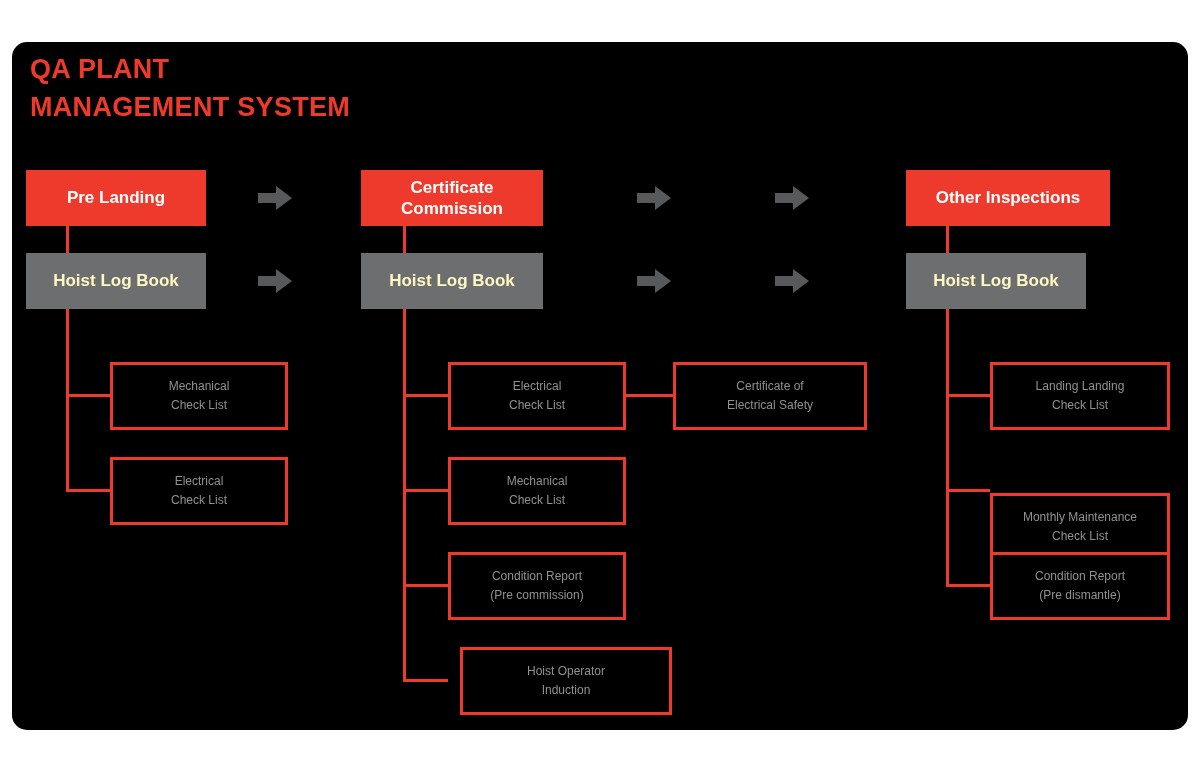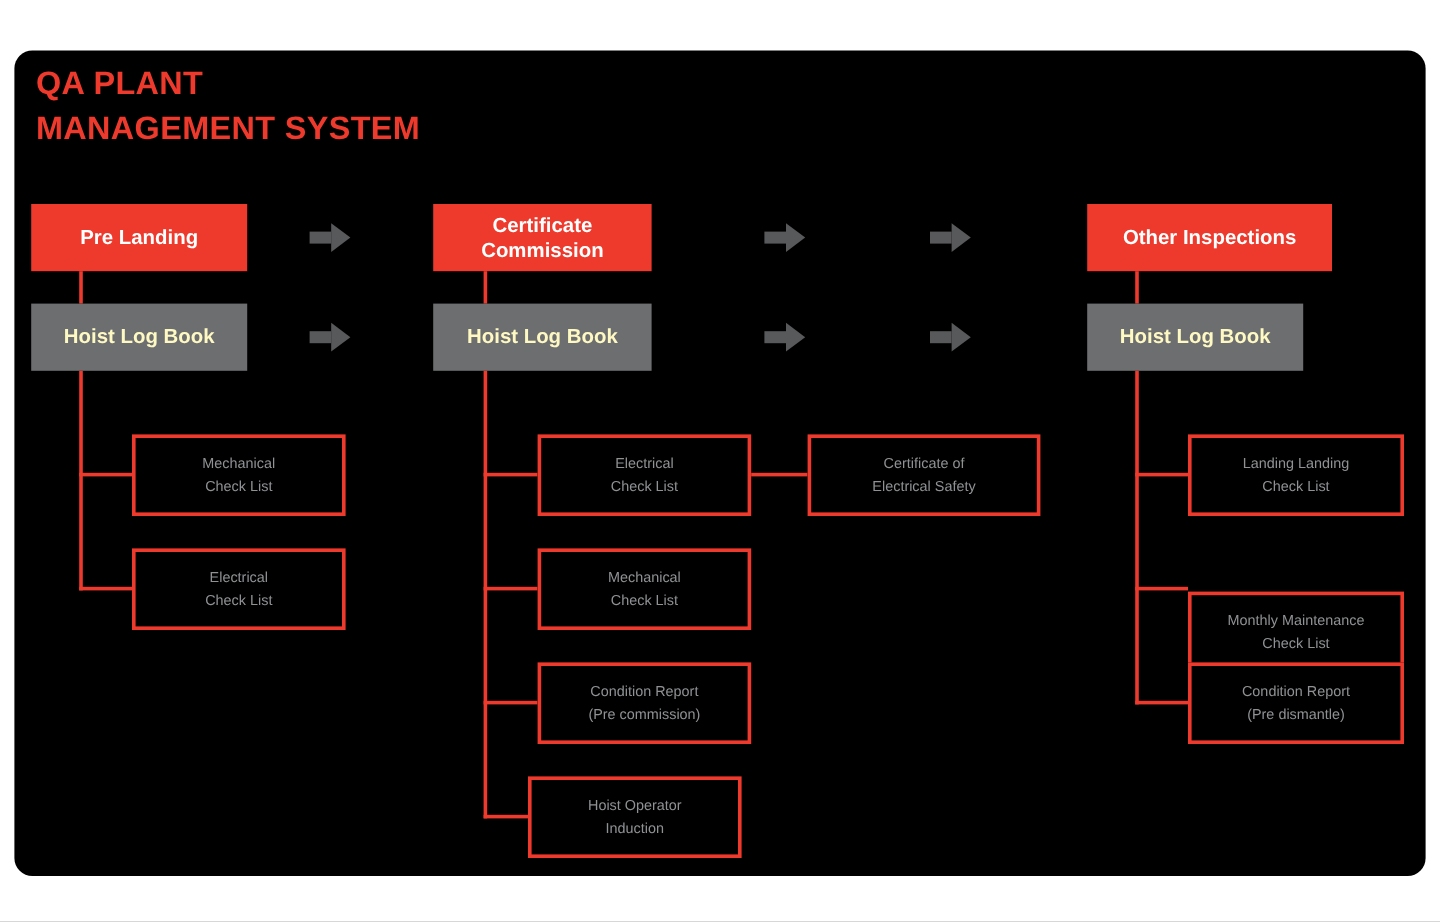--- a/index.html
+++ b/index.html
@@ -61,21 +61,21 @@
     <div class="box leaf" style="left:436px;top:320px;width:178px;">Electrical
 Check List</div>
     <div class="line" style="left:614px;top:352px;width:47px;height:3px;"></div>
     <div class="box leaf" style="left:661px;top:320px;width:194px;">Certificate of
 Electrical Safety</div>
 
     <div class="box leaf" style="left:436px;top:415px;width:178px;">Mechanical
 Check List</div>
     <div class="box leaf" style="left:436px;top:510px;width:178px;">Condition Report
 (Pre commission)</div>
-    <div class="box leaf" style="left:428px;top:605px;width:178px;">Hoist Operator
+    <div class="box leaf" style="left:448px;top:605px;width:212px;">Hoist Operator
 Induction</div>
 
     <div class="box box-red" style="left:894px;top:128px;width:204px;">Other Inspections</div>
     <div class="line" style="left:934px;top:184px;width:3px;height:27px;"></div>
     <div class="box box-gray" style="left:894px;top:211px;width:180px;">Hoist Log Book</div>
 
     <div class="line" style="left:934px;top:267px;width:3px;height:278px;"></div>
     <div class="line" style="left:934px;top:352px;width:44px;height:3px;"></div>
     <div class="line" style="left:934px;top:447px;width:44px;height:3px;"></div>
     <div class="line" style="left:934px;top:542px;width:44px;height:3px;"></div>

